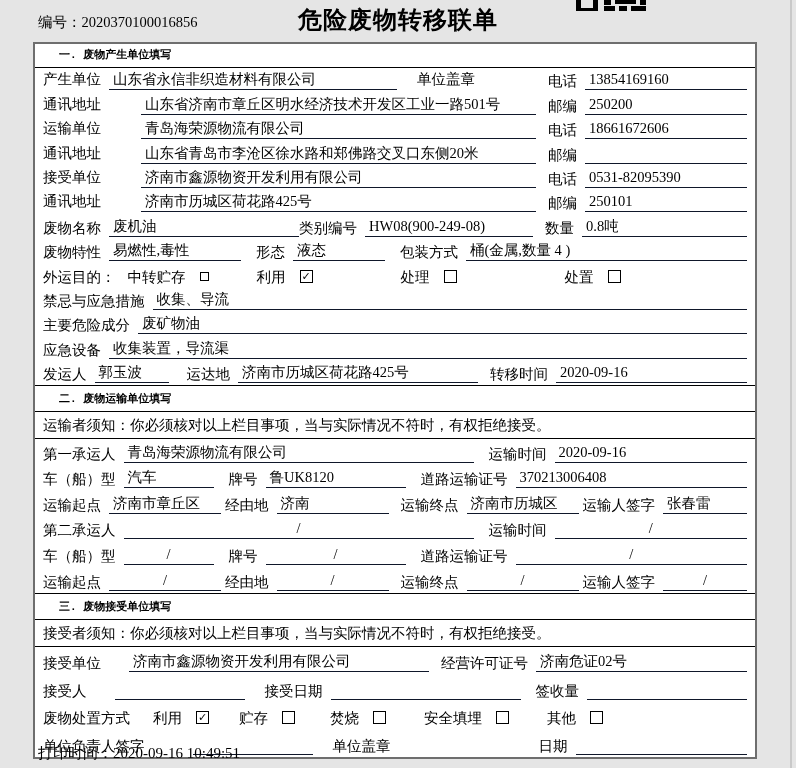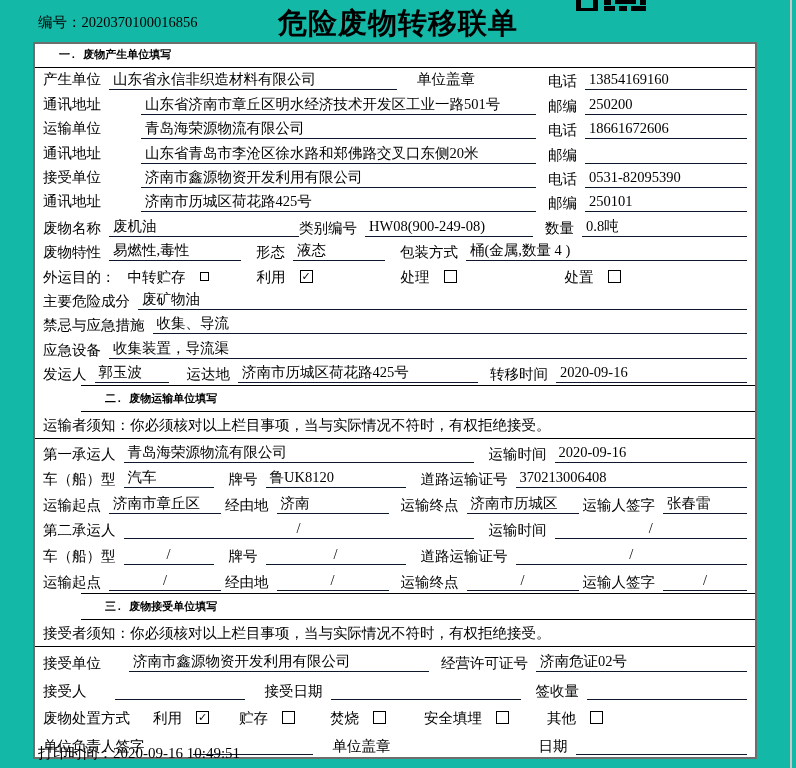--- a/index.html
+++ b/index.html
@@ -1,30 +1,30 @@
 <!DOCTYPE html>
 <html><head>
 <meta charset="utf-8">
 <style>
   html,body{margin:0;padding:0;background:#fff;}
-  .page{position:relative;width:796px;height:768px;background:#14b8a6;overflow:hidden;
+  .page{position:relative;width:796px;height:768px;background:#e5e5e5;overflow:hidden;
         font-family:"Liberation Serif","DejaVu Serif",serif;color:#000;}
   .edge-strip{position:absolute;top:0;right:4px;width:2px;height:100%;background:#c9c9c9;}
   
   .doc-header{position:relative;height:42px;}
   .serial{position:absolute;left:38px;top:13px;font-size:14.5px;white-space:nowrap;}
   .doc-title{position:absolute;left:40px;top:4px;width:716px;text-align:center;
-             font-size:29px;font-weight:bold;letter-spacing:1px;}
+             font-size:24px;font-weight:bold;letter-spacing:1px;}
   .qr{position:absolute;left:576px;top:0;}
   
   .form{position:absolute;left:33px;top:42px;width:724px;border:2px solid #6e6e6e;
         background:#fff;box-sizing:border-box;}
   .sec-h{height:24px;line-height:23px;font-weight:bold;font-size:11px;padding-left:24px;
          border-bottom:1px solid #000;box-sizing:border-box;font-family:Liberation Mono, monospace;}
-  .sec-h.mid{height:27px;line-height:26px;border-top:1px solid #000;margin-left:46px;}
+  .sec-h.mid{height:27px;line-height:26px;border-top:1px solid #000;}
   .note{height:27px;line-height:26px;font-size:14.5px;padding-left:8px;
         border-bottom:1px solid #000;box-sizing:border-box;}
   .row{display:flex;align-items:flex-end;height:24.4px;font-size:14.5px;
        padding:0 8px;box-sizing:border-box;}
   .sec2 .row{height:25.6px;justify-content:flex-end;}
   .sec3 .row{height:27.5px;}
   .lbl{white-space:nowrap;line-height:21px;padding-right:8px;}
   .val{border-bottom:1px solid #0f172a;line-height:20px;padding:0 4px;margin-bottom:2px;
        white-space:nowrap;overflow:hidden;box-sizing:border-box;min-height:20px;}
   .grow{flex:1 1 auto;}
@@ -152,27 +152,27 @@
       <span class="cb sm"></span>
       <span class="lbl ml48">利用</span>
       <span class="cb checked">✓</span>
       <span class="lbl ml88">处理</span>
       <span class="cb"></span>
       <span class="lbl ml108">处置</span>
       <span class="cb"></span>
     </div>
 
     <div class="row">
+      <span class="lbl">禁忌与应急措施</span>
+      <span class="val grow">收集、导流</span>
+    </div>
+
+    <div class="row">
       <span class="lbl">主要危险成分</span>
       <span class="val grow">废矿物油</span>
-    </div>
-
-    <div class="row">
-      <span class="lbl">禁忌与应急措施</span>
-      <span class="val grow">收集、导流</span>
     </div>
 
     <div class="row">
       <span class="lbl">应急设备</span>
       <span class="val grow">收集装置，导流渠</span>
     </div>
 
     <div class="row">
       <span class="lbl">发运人</span>
       <span class="val w74">郭玉波</span>

